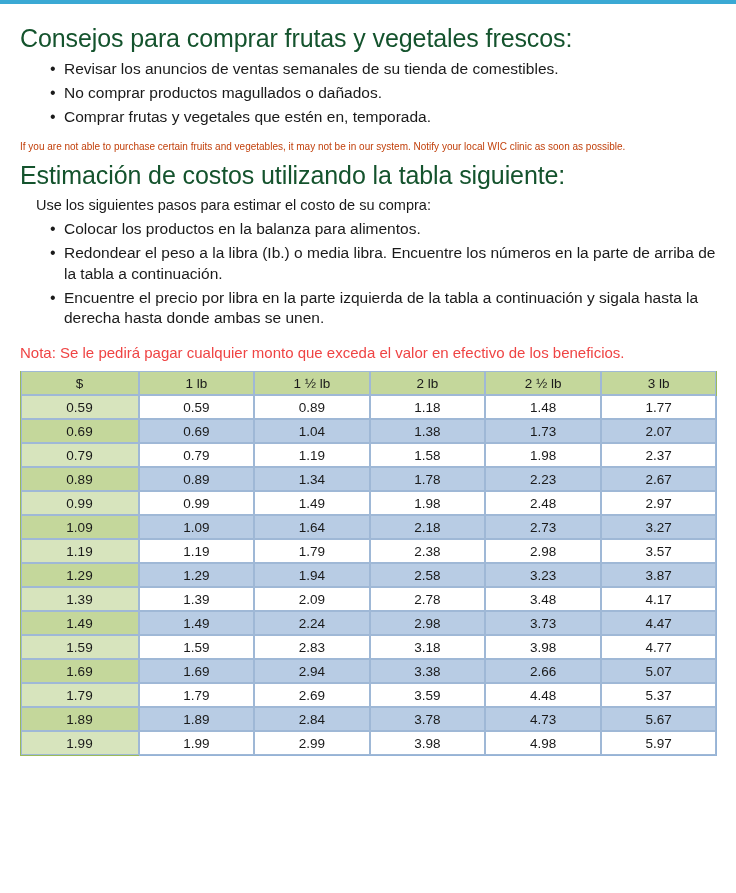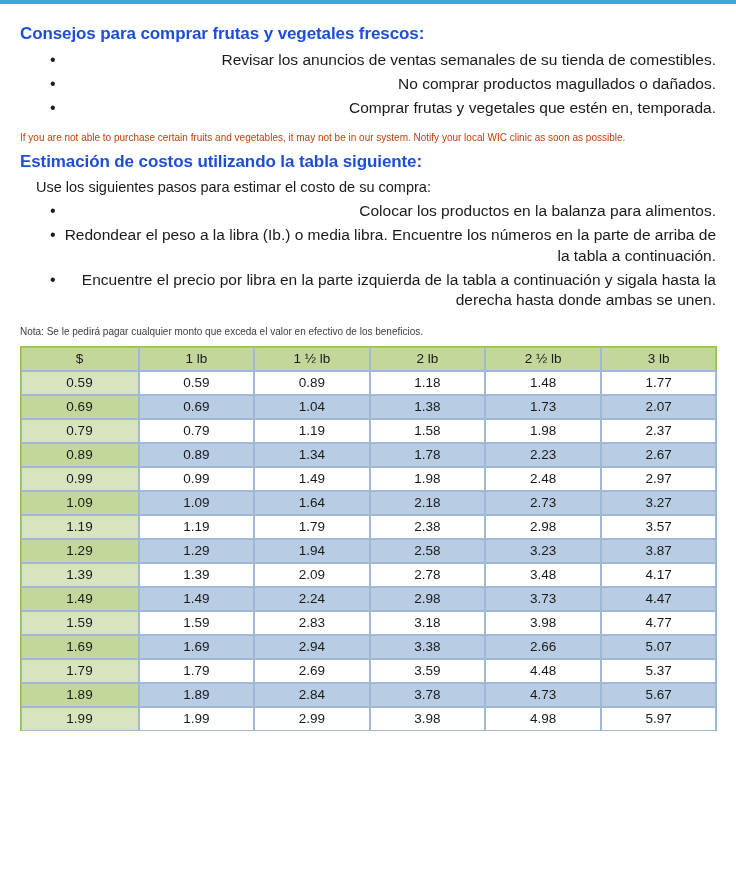--- a/index.html
+++ b/index.html
@@ -21,39 +21,38 @@
     left: 0;
     width: 736px;
     height: 4px;
     background: #3aa9d4;
   }
   .page {
     padding: 16px 20px 0 20px;
     box-sizing: border-box;
   }
   h2.section-title {
-    font-size: 17px;
-    font-weight: bold;
-    color: #1d4ed8;
+    font-size: 25px;
+    font-weight: normal;
+    color: #14532d;
     margin: 8px 0 6px 0;
     letter-spacing: -0.1px;
   }
   ul.bullets {
     margin: 0 0 4px 0;
     padding-left: 30px;
     list-style: none;
   }
   ul.bullets li {
     font-size: 15.5px;
     line-height: 1.35;
     margin-bottom: 3px;
     position: relative;
     padding-left: 14px;
     color: #1a1a1a;
-    text-align: right;
   }
   ul.bullets li::before {
     content: "\2022";
     position: absolute;
     left: 0;
     top: -1px;
     font-size: 16px;
     color: #1a1a1a;
   }
   p.para {
@@ -62,24 +61,24 @@
     margin: 12px 0 4px 0;
     color: #c2410c;
   }
   p.lead {
     font-size: 14.5px;
     line-height: 1.3;
     margin: 4px 0 4px 16px;
     color: #1a1a1a;
   }
   p.note {
-    font-size: 10px;
+    font-size: 15px;
     line-height: 1.3;
     margin: 14px 0 8px 0;
-    color: #404040;
+    color: #ef4444;
   }
   table.price-table {
     border-collapse: collapse;
     width: 696px;
     table-layout: fixed;
     margin-top: 2px;
   }
   table.price-table td, table.price-table th {
     border: 1px solid #ffffff;
     outline: 1px solid #9fb8d6;

